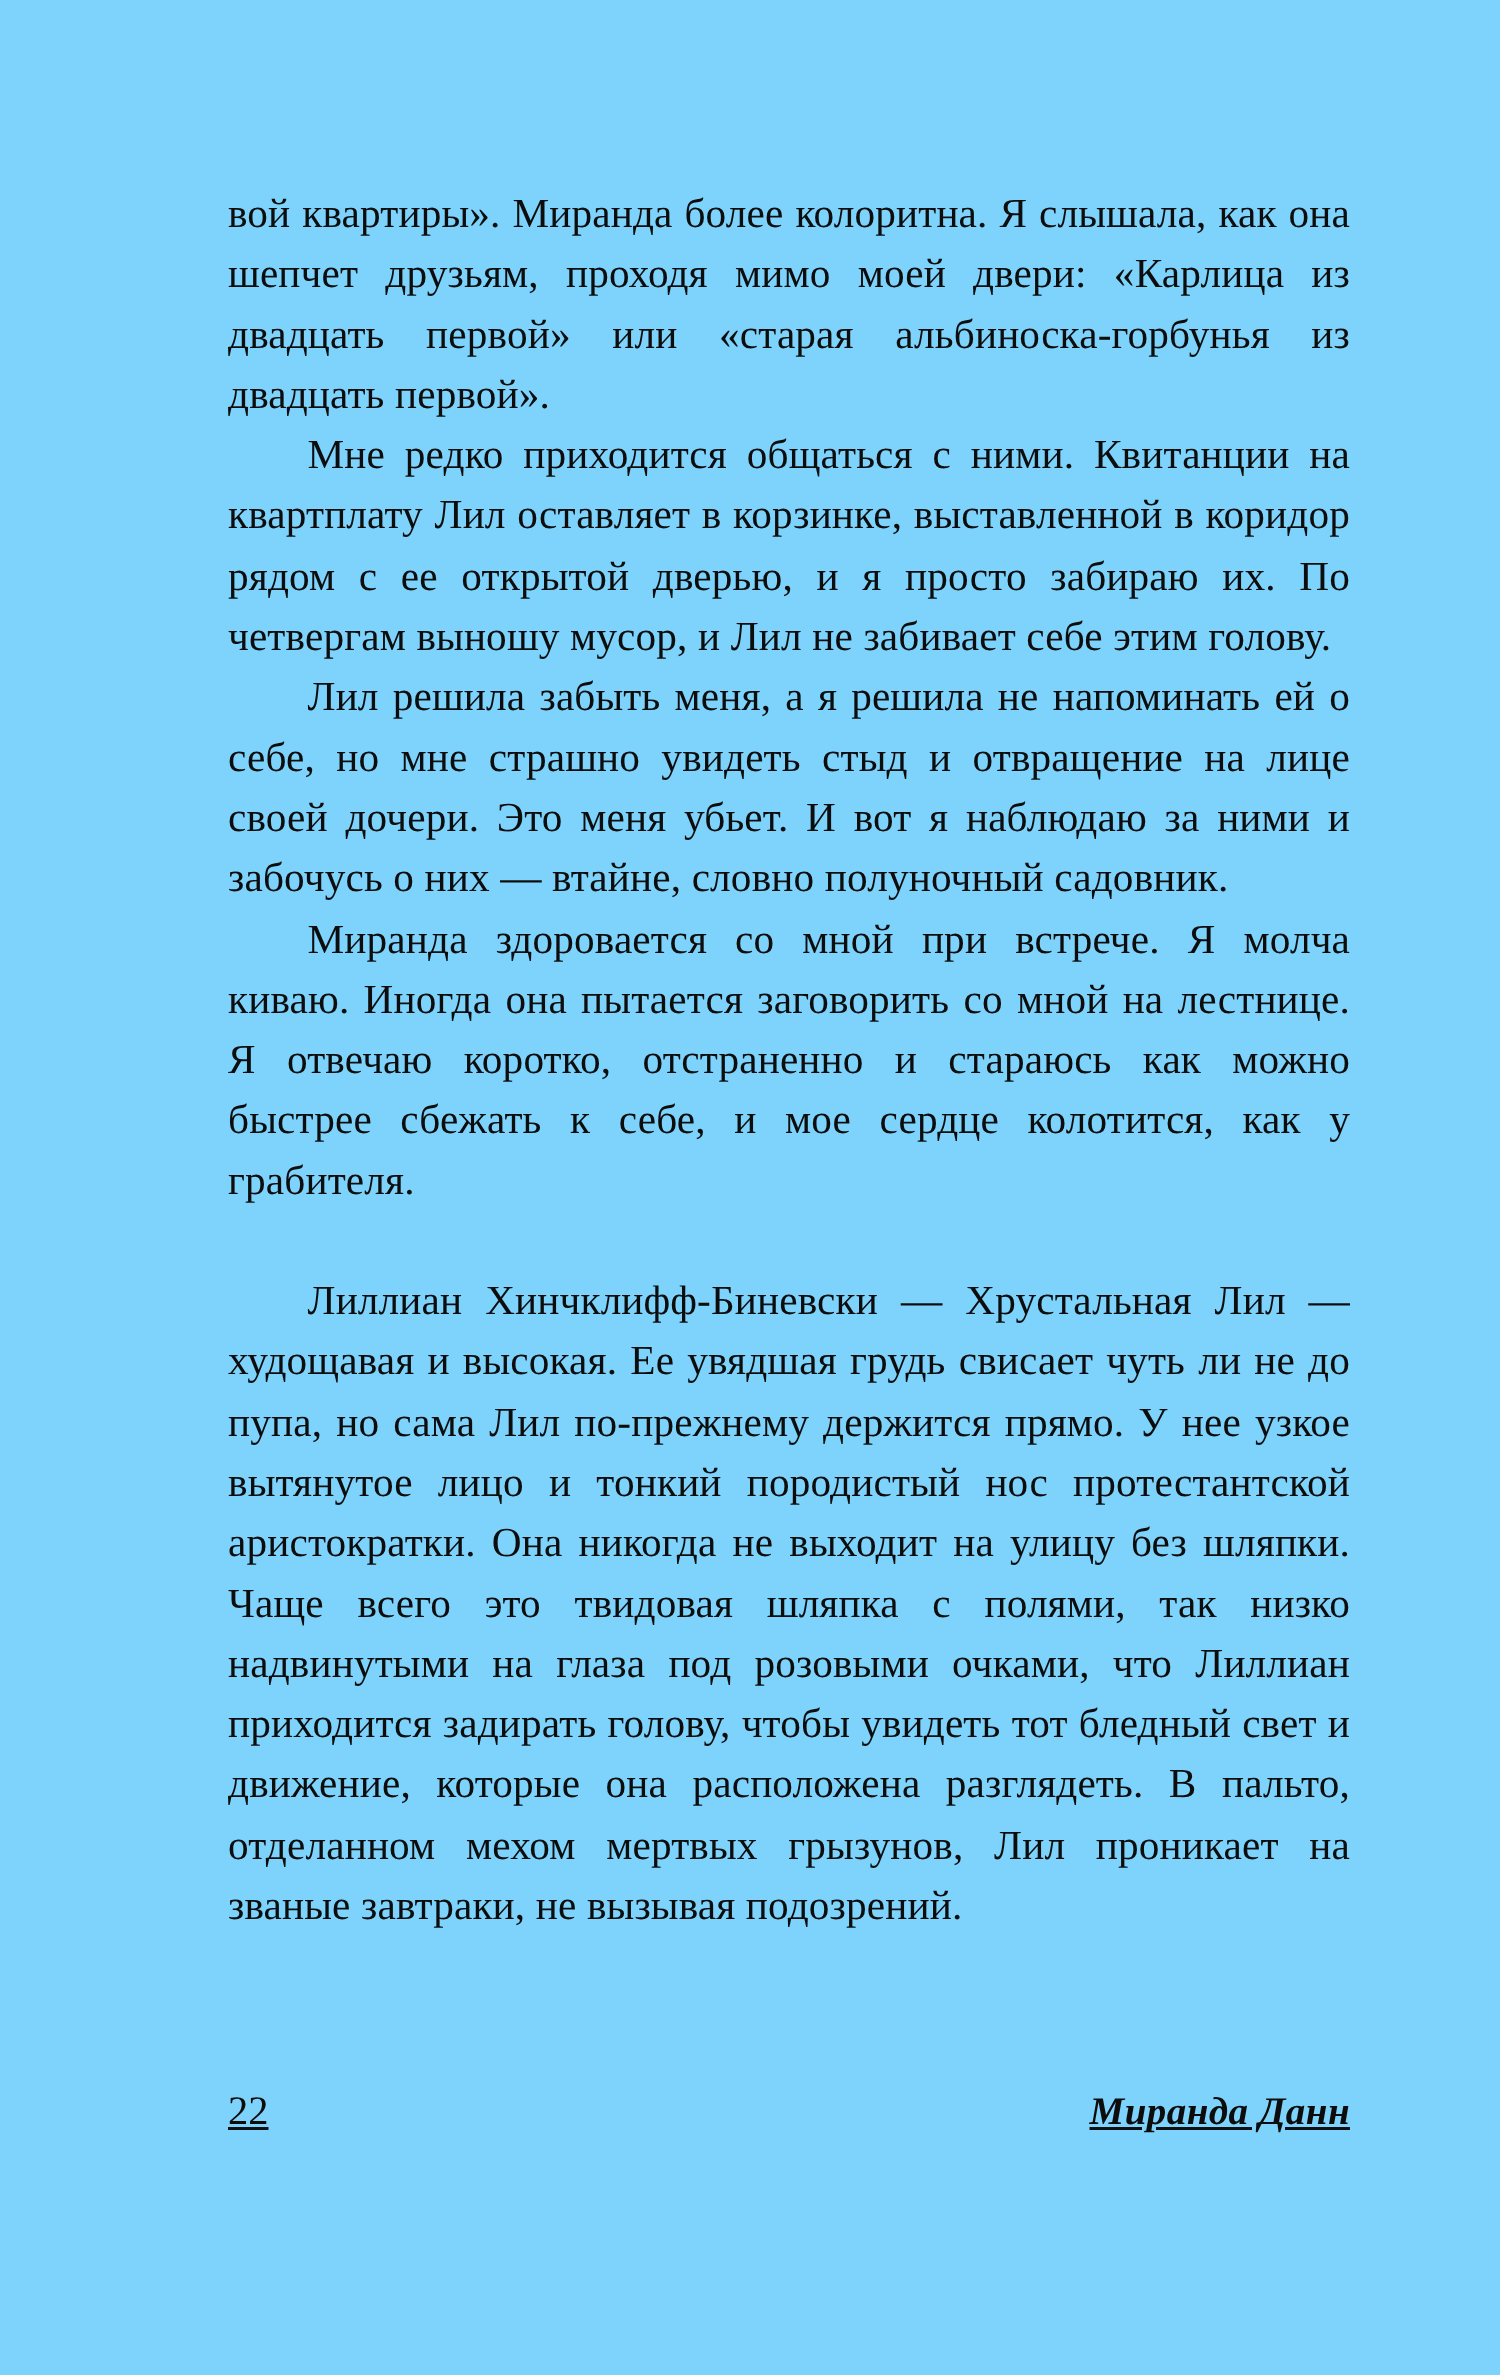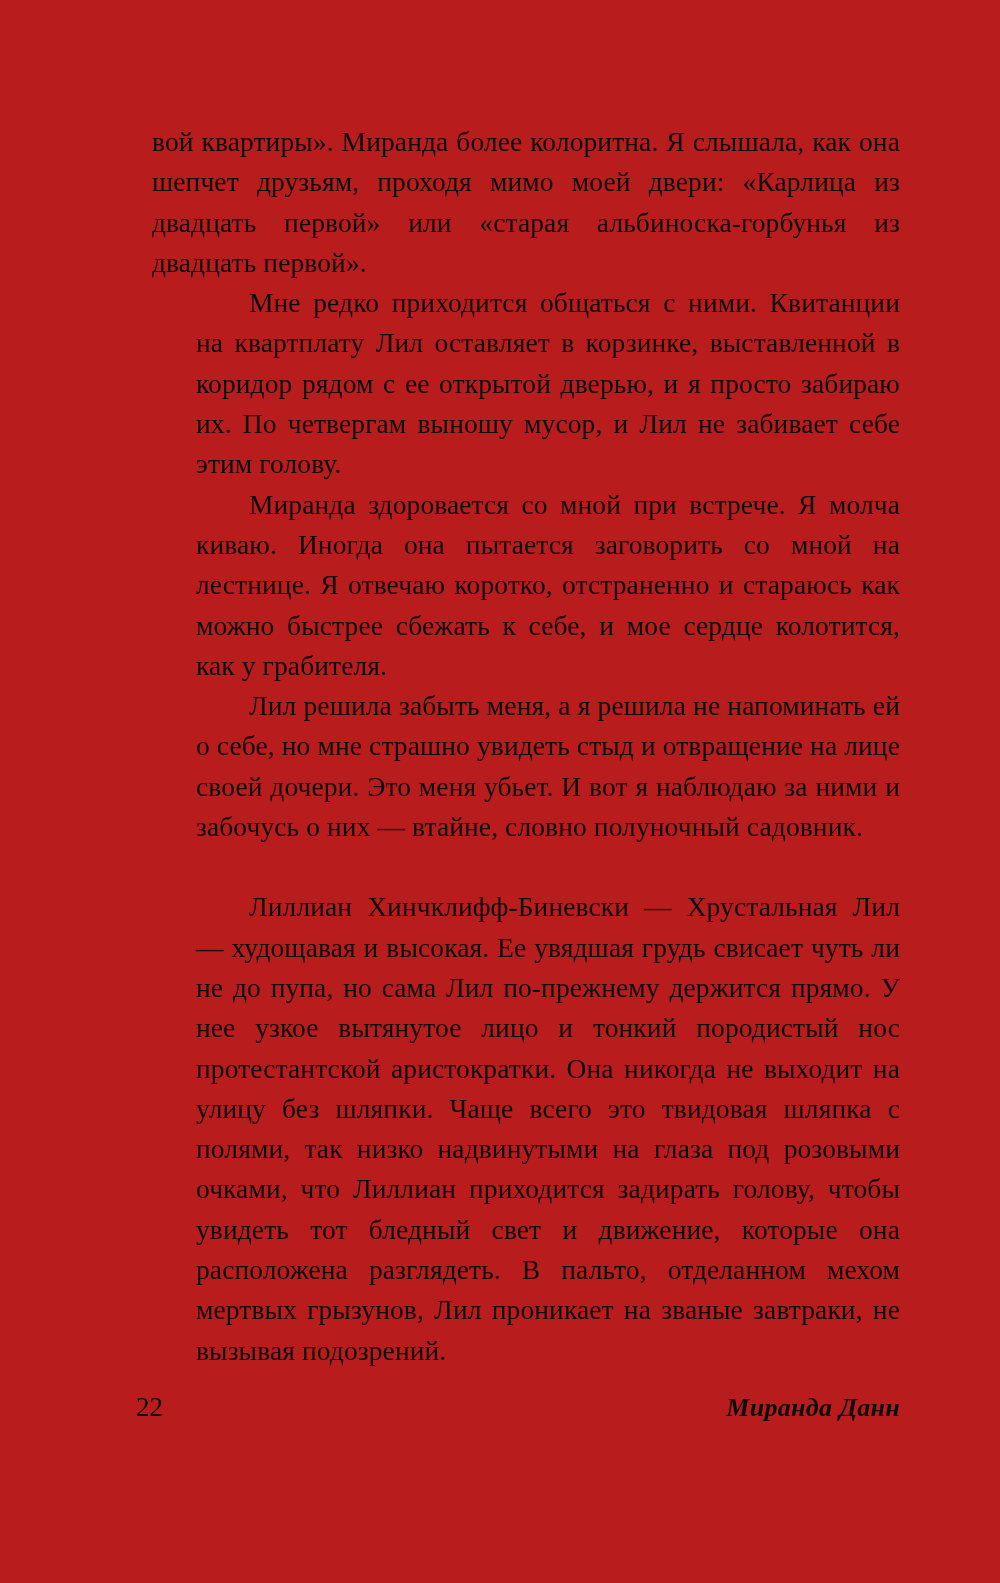--- a/index.html
+++ b/index.html
@@ -14,56 +14,56 @@
     font-family: "Liberation Serif", "DejaVu Serif", serif;
     color: #111111;
     overflow: hidden;
   }
   .page {
     position: absolute;
     left: 0;
     top: 0;
     width: 1000px;
     height: 1583px;
-    background: #b91c1c;
+    background: #7dd3fc;
   }
   .text-block {
     position: absolute;
     left: 152px;
     top: 122px;
     width: 748px;
   }
   p {
     margin: 0;
     font-size: 27.5px;
     line-height: 40.3px;
     text-align: justify;
     text-justify: inter-word;
     letter-spacing: 0.1px;
     font-weight: 500;
     color: #0d0d0d;
   }
   p.indent {
     text-indent: 53px;
-    margin-left: 44px;
   }
   p.noindent {
     text-indent: 0;
   }
   .gap {
     height: 40px;
   }
   .footer {
     position: absolute;
-    left: 136px;
+    left: 152px;
     right: 100px;
     top: 1392px;
     display: flex;
     align-items: flex-end;
     justify-content: space-between;
+    text-decoration: underline;
   }
   .page-number {
     font-size: 27px;
     font-weight: 500;
     color: #0d0d0d;
     font-family: "Liberation Serif", "DejaVu Serif", serif;
   }
   .author {
     font-size: 26px;
     font-style: italic;
@@ -74,22 +74,22 @@
   }
 </style>
 </head>
 <body>
 
 <div class="page">
 
   <div class="text-block">
     <p class="noindent">вой квартиры». Миранда более колоритна. Я слышала, как она шепчет друзьям, проходя мимо моей двери: «Карлица из двадцать первой» или «старая альбиноска-горбунья из двадцать первой».</p>
     <p class="indent">Мне редко приходится общаться с ними. Квитанции на квартплату Лил оставляет в корзинке, выставленной в коридор рядом с ее открытой дверью, и я просто забираю их. По четвергам выношу мусор, и Лил не забивает себе этим голову.</p>
+    <p class="indent">Лил решила забыть меня, а я решила не напоминать ей о себе, но мне страшно увидеть стыд и отвращение на лице своей дочери. Это меня убьет. И вот я наблюдаю за ними и забочусь о них — втайне, словно полуночный садовник.</p>
     <p class="indent">Миранда здоровается со мной при встрече. Я молча киваю. Иногда она пытается заговорить со мной на лестнице. Я отвечаю коротко, отстраненно и стараюсь как можно быстрее сбежать к себе, и мое сердце колотится, как у грабителя.</p>
-    <p class="indent">Лил решила забыть меня, а я решила не напоминать ей о себе, но мне страшно увидеть стыд и отвращение на лице своей дочери. Это меня убьет. И вот я наблюдаю за ними и забочусь о них — втайне, словно полуночный садовник.</p>
     <div class="gap"></div>
     <p class="indent">Лиллиан Хинчклифф-Биневски — Хрустальная Лил — худощавая и высокая. Ее увядшая грудь свисает чуть ли не до пупа, но сама Лил по-прежнему держится прямо. У нее узкое вытянутое лицо и тонкий породистый нос протестантской аристократки. Она никогда не выходит на улицу без шляпки. Чаще всего это твидовая шляпка с полями, так низко надвинутыми на глаза под розовыми очками, что Лиллиан приходится задирать голову, чтобы увидеть тот бледный свет и движение, которые она расположена разглядеть. В пальто, отделанном мехом мертвых грызунов, Лил проникает на званые завтраки, не вызывая подозрений.</p>
   </div>
 
   <div class="footer">
     <div class="page-number">22</div>
     <div class="author">Миранда Данн</div>
   </div>
 
 </div>

